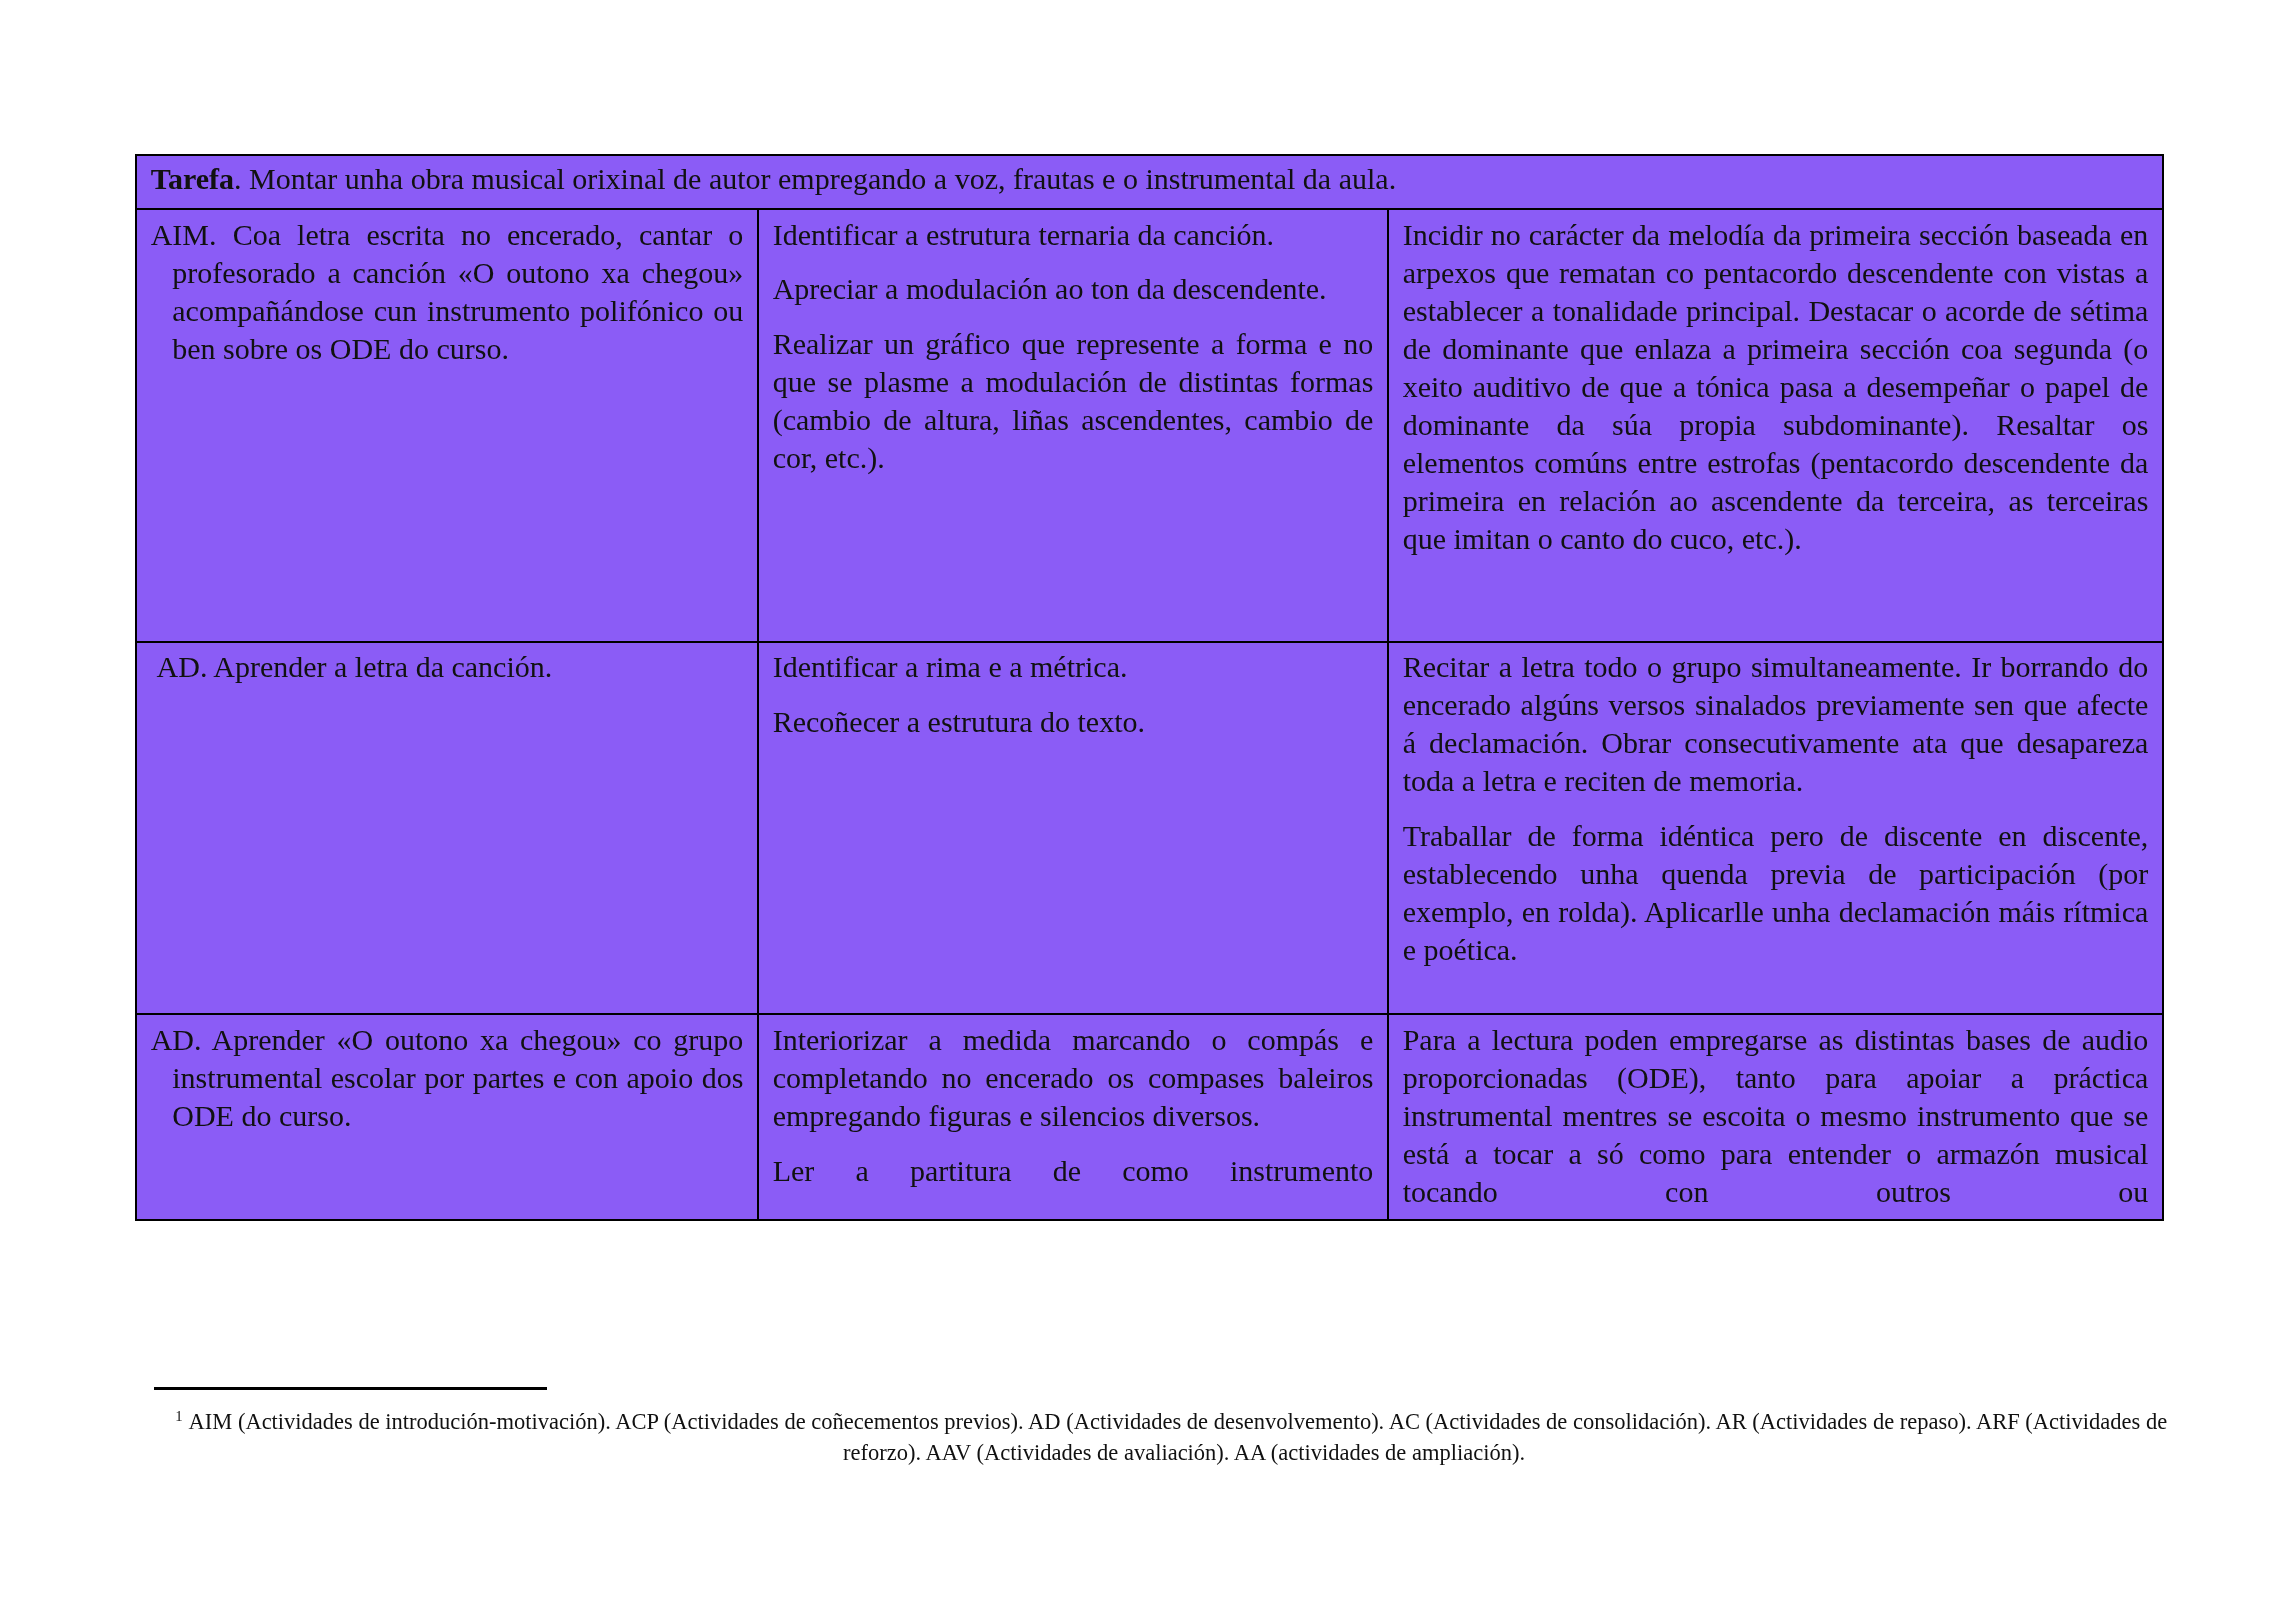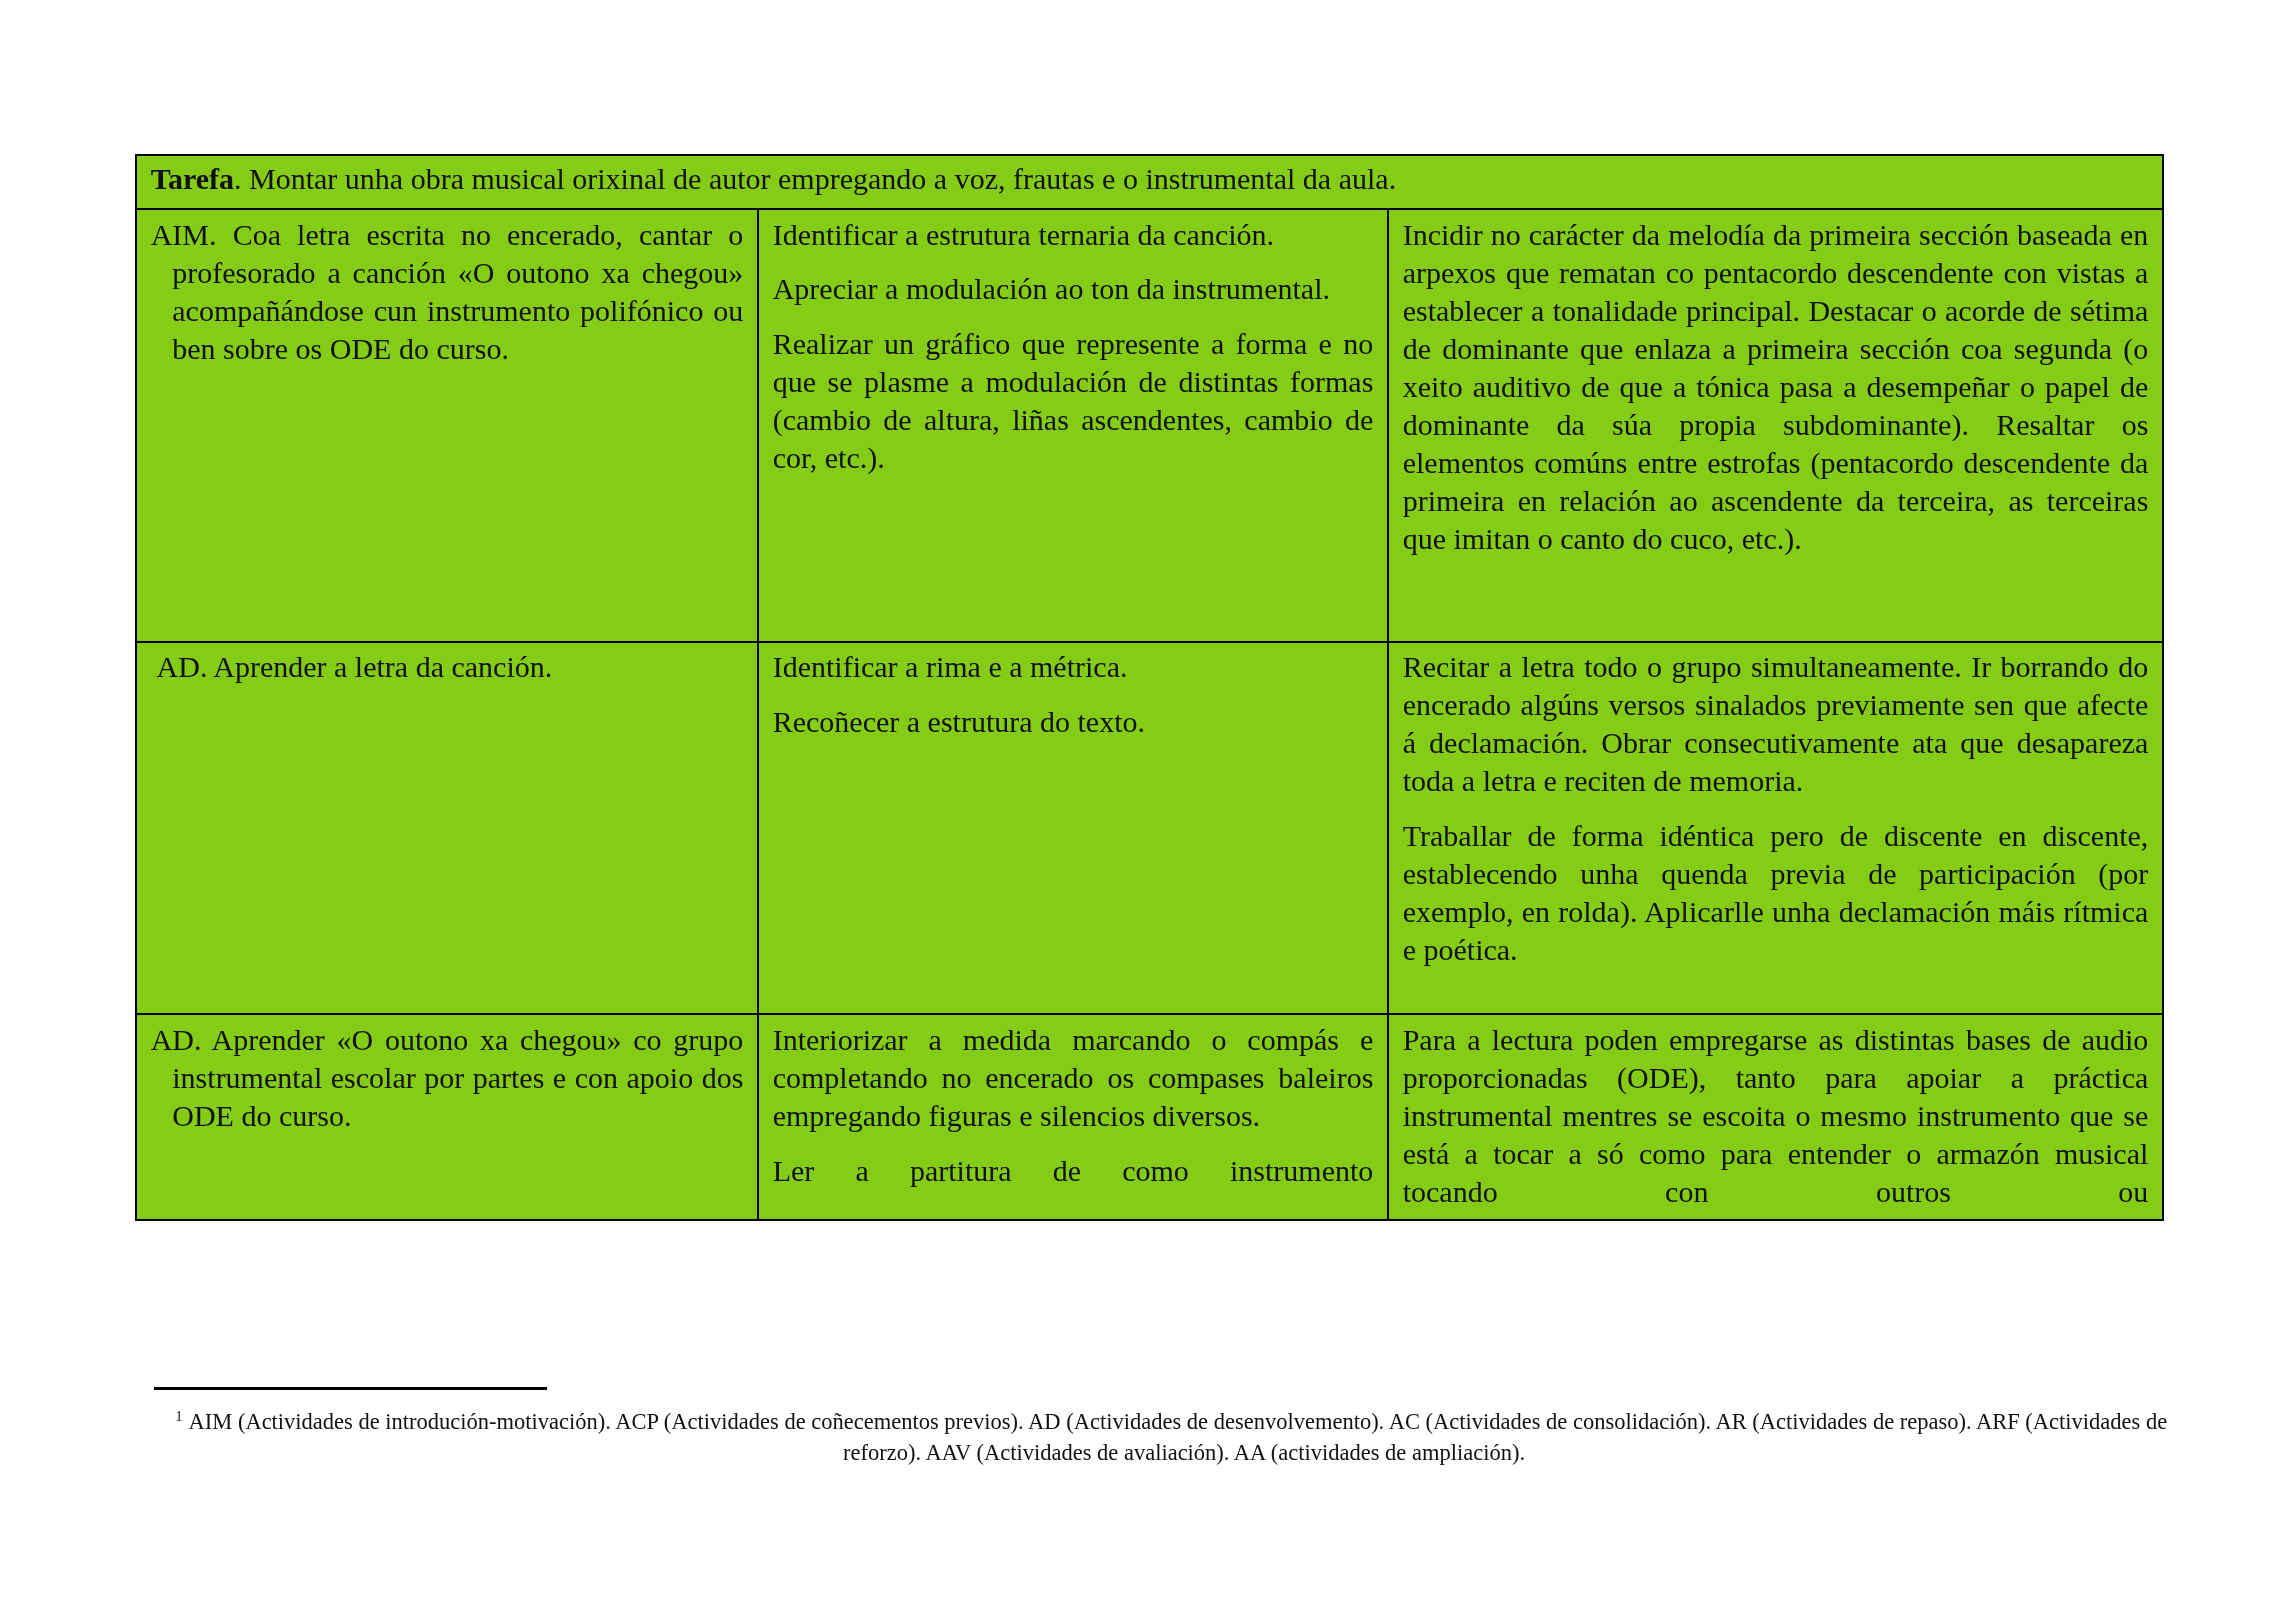--- a/index.html
+++ b/index.html
@@ -15,21 +15,21 @@
     font-family: "Liberation Serif", "DejaVu Serif", serif;
     color: #111111;
   }
   .page-table {
     position: absolute;
     left: 135px;
     top: 154px;
     width: 2028px;
     border-collapse: collapse;
     table-layout: fixed;
-    background: #84cc16;
+    background: #8b5cf6;
   }
   .page-table td {
     border: 2.9px solid #000000;
     vertical-align: top;
     padding: 5.9px 13.7px 3.9px 13.7px;
     font-size: 30px;
     line-height: 38px;
     text-align: justify;
   }
   .page-table td.thin-l { border-left-width: 2px; }
@@ -107,21 +107,21 @@
       <tr class="row-single">
     <td colspan="3"><span class="bold">Tarefa</span><span>. Montar unha obra musical orixinal de autor empregando a voz, frautas e o instrumental da aula.</span></td>
   </tr>
 
   <tr class="row-1">
     <td class="thin-r">
       <div class="hang">AIM. Coa letra escrita no encerado, cantar o profesorado a canción «O outono xa chegou» acompañándose cun instrumento polifónico ou ben sobre os ODE do curso.</div>
     </td>
     <td class="thin-l thin-r">
       <p class="cell-para">Identificar a estrutura ternaria da canción.</p>
-      <p class="cell-para">Apreciar a modulación ao ton da instrumental.</p>
+      <p class="cell-para">Apreciar a modulación ao ton da descendente.</p>
       <p class="cell-para">Realizar un gráfico que represente a forma e no que se plasme a modulación de distintas formas (cambio de altura, liñas ascendentes, cambio de cor, etc.).</p>
     </td>
     <td class="thin-l">
       <p class="cell-para">Incidir no carácter da melodía da primeira sección baseada en arpexos que rematan co pentacordo descendente con vistas a establecer a tonalidade principal. Destacar o acorde de sétima de dominante que enlaza a primeira sección coa segunda (o xeito auditivo de que a tónica pasa a desempeñar o papel de dominante da súa propia subdominante). Resaltar os elementos comúns entre estrofas (pentacordo descendente da primeira en relación ao ascendente da terceira, as terceiras que imitan o canto do cuco, etc.).</p>
     </td>
   </tr>
 
   <tr class="row-2">
     <td class="thin-r">
       <div class="ad-indent">AD. Aprender a letra da canción.</div>

